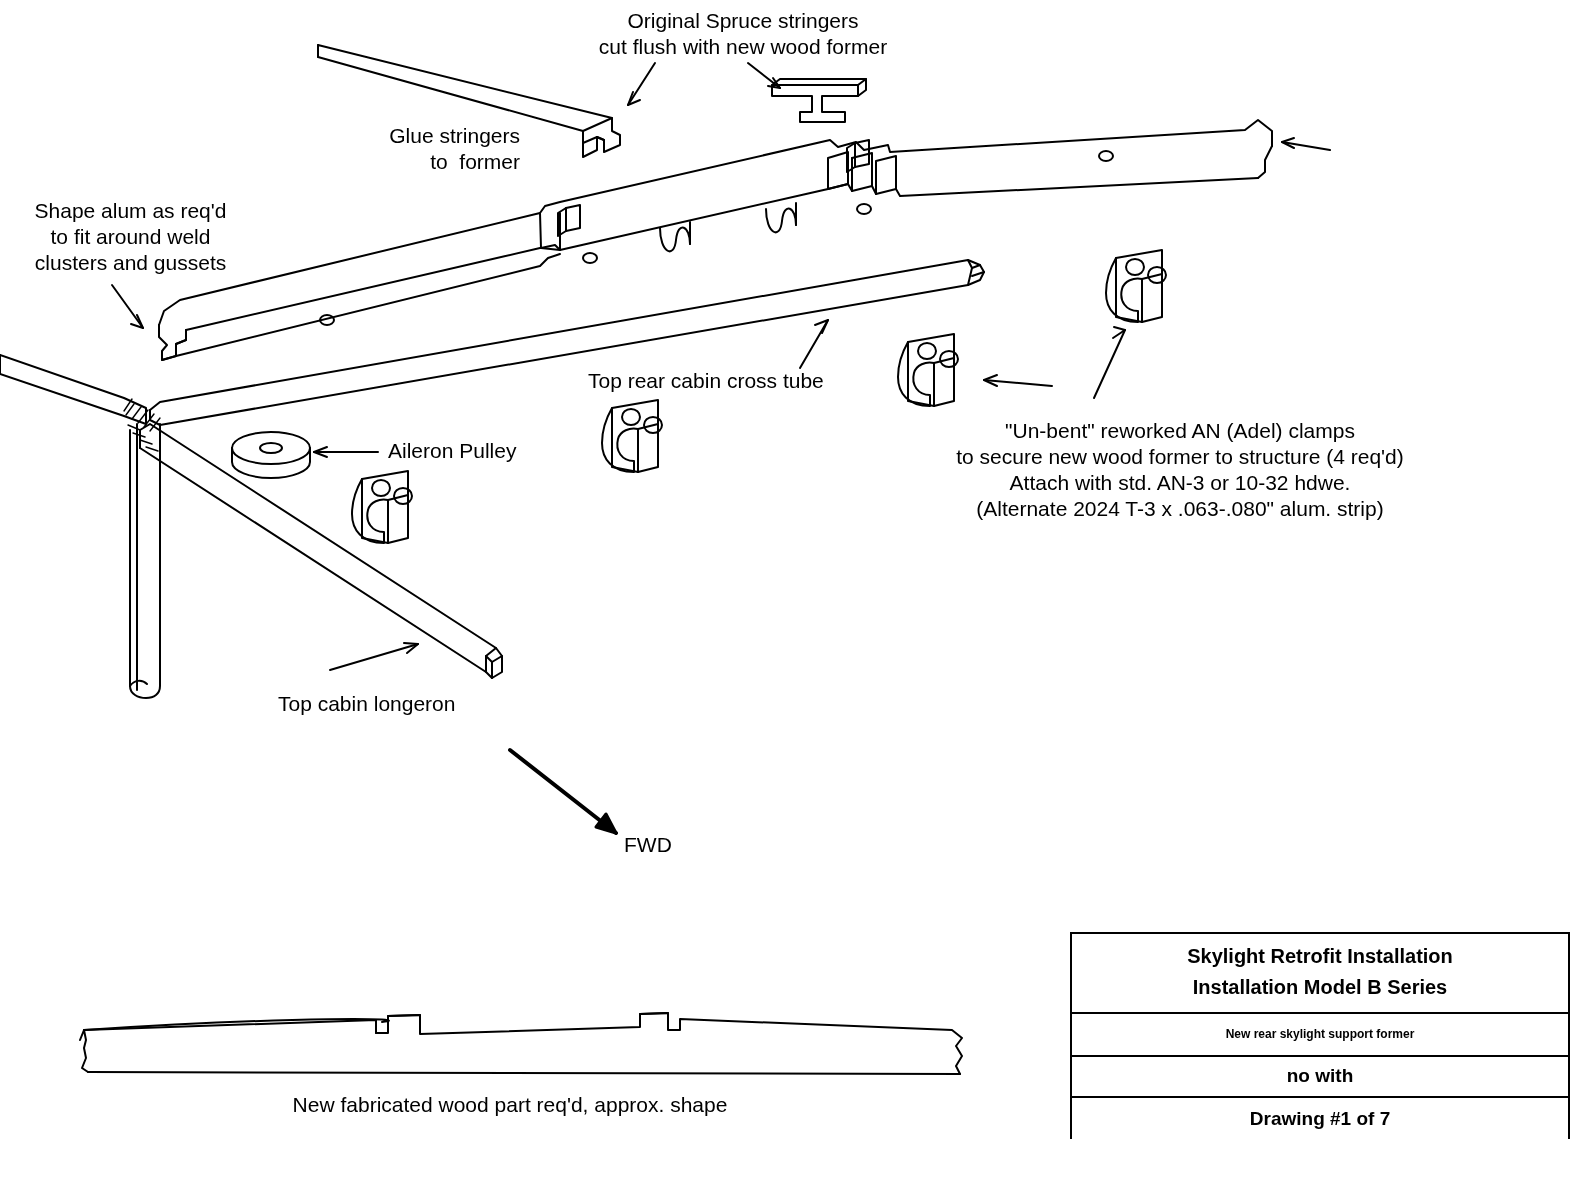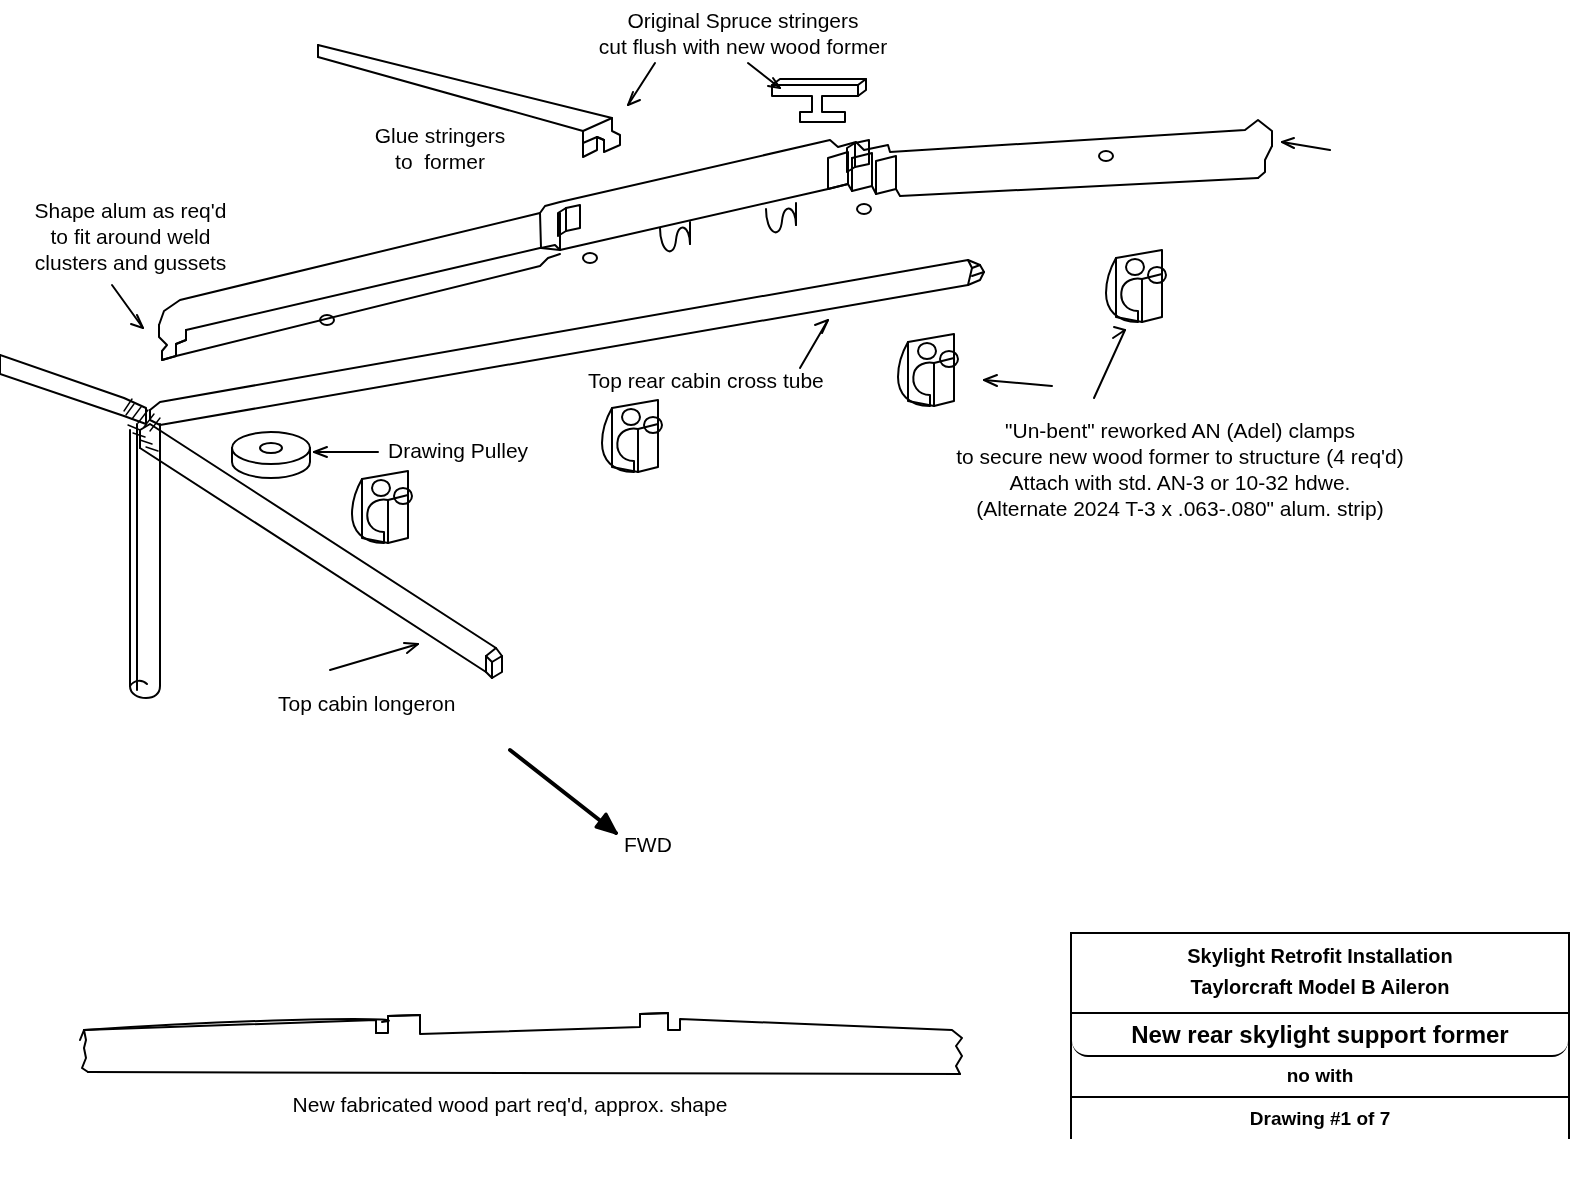--- a/index.html
+++ b/index.html
@@ -52,25 +52,24 @@
     box-sizing: border-box;
   }
   .tb-row.last { border-bottom: none; }
   .tb-title {
     font-size: 20px;
     font-weight: bold;
     line-height: 31px;
     padding: 7px 6px 9px 6px;
   }
   .tb-sub {
-    font-size: 24px;
+    font-size: 12px;
     font-weight: bold;
     line-height: 27px;
     padding: 7px 6px;
-    border-radius: 16px;
   }
   .tb-sub2 {
     font-size: 19px;
     font-weight: bold;
     line-height: 26px;
     padding: 6px 6px 7px 6px;
   }
   .tb-small {
     font-size: 19px;
     font-weight: bold;
@@ -252,46 +251,46 @@
 
         <path d="M510 750 L616 833" stroke-width="4"></path>
         <path d="M616 833 L596 827 L606 814 Z" fill="#000" stroke-width="3"></path>
       </g>
     </g>
   </svg>
 
   <div class="lbl center" style="left:568px; top:8px; width:350px;">Original Spruce stringers
 cut flush with new wood former</div>
 
-  <div class="lbl center" style="left:350px; top:123px; width:180px;">Glue stringers
+  <div class="lbl center" style="left:340px; top:123px; width:180px;text-align:right;">Glue stringers
 to  former</div>
 
   <div class="lbl center" style="left:8px; top:198px; width:245px;">Shape alum as req'd
 to fit around weld
 clusters and gussets</div>
 
 
   <div class="lbl left" style="left:588px; top:368px; width:300px;">Top rear cabin cross tube</div>
 
   <div class="lbl center" style="left:945px; top:418px; width:470px;">"Un-bent" reworked AN (Adel) clamps
 to secure new wood former to structure (4 req'd)
 Attach with std. AN-3 or 10-32 hdwe.
 (Alternate 2024 T-3 x .063-.080" alum. strip)</div>
 
-  <div class="lbl left" style="left:388px; top:438px; width:200px;">Drawing Pulley</div>
+  <div class="lbl left" style="left:388px; top:438px; width:200px;">Aileron Pulley</div>
 
   <div class="lbl left" style="left:278px; top:691px; width:260px;">Top cabin longeron</div>
 
   <div class="lbl left" style="left:624px; top:832px; width:100px;">FWD</div>
 
   <div class="lbl center" style="left:170px; top:1092px; width:680px;">New fabricated wood part req'd, approx. shape</div>
 
   <div id="title-block">
     <div class="tb-row tb-title">
       <div>Skylight Retrofit Installation</div>
-      <div>Taylorcraft Model B Aileron</div>
+      <div>Installation Model B Series</div>
     </div>
     <div class="tb-row tb-sub">New rear skylight support former</div>
     <div class="tb-row tb-sub2">no with</div>
     <div class="tb-row tb-small last">Drawing #1 of 7</div>
   </div>
 
 </div>
 
 </body></html>

